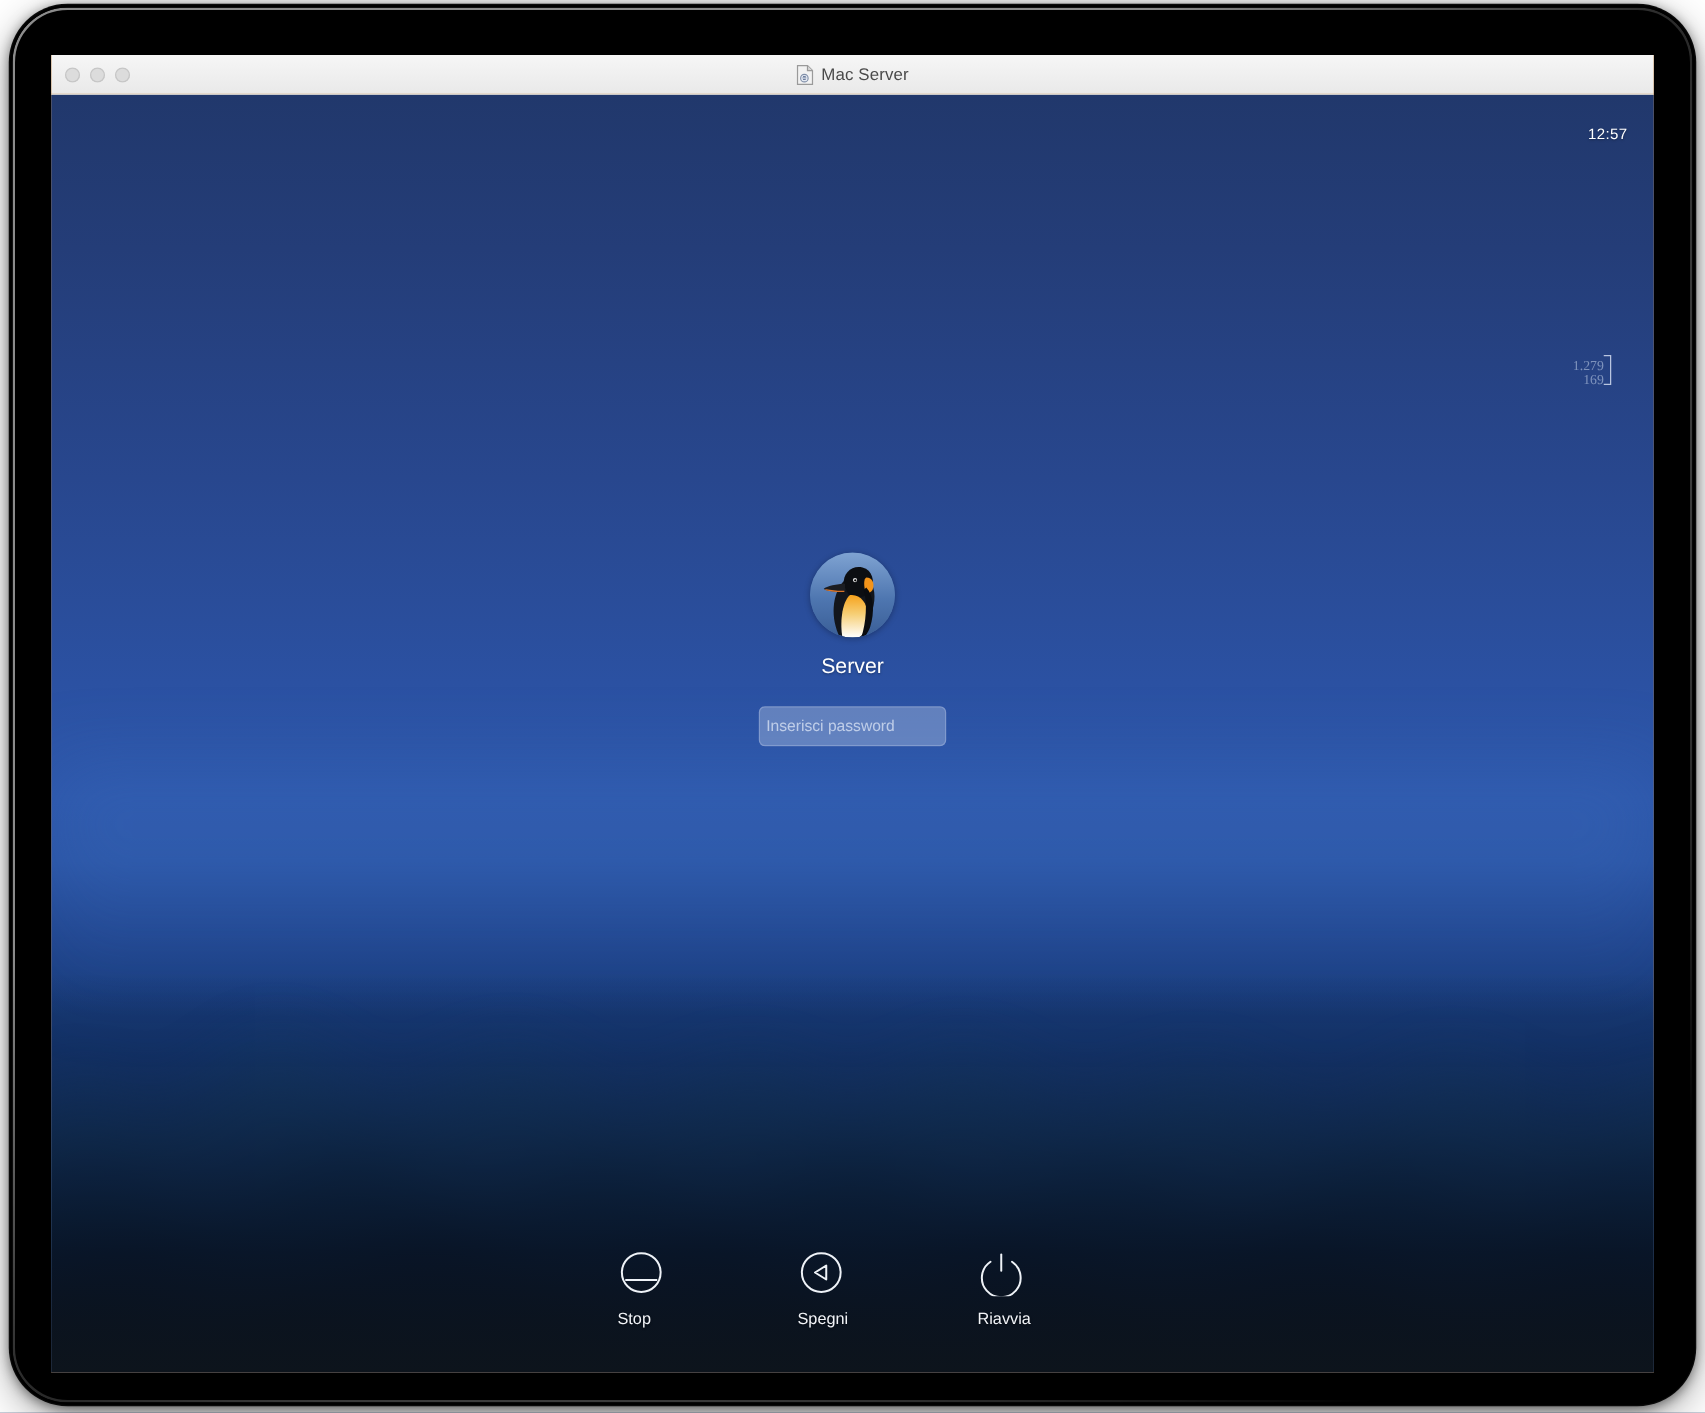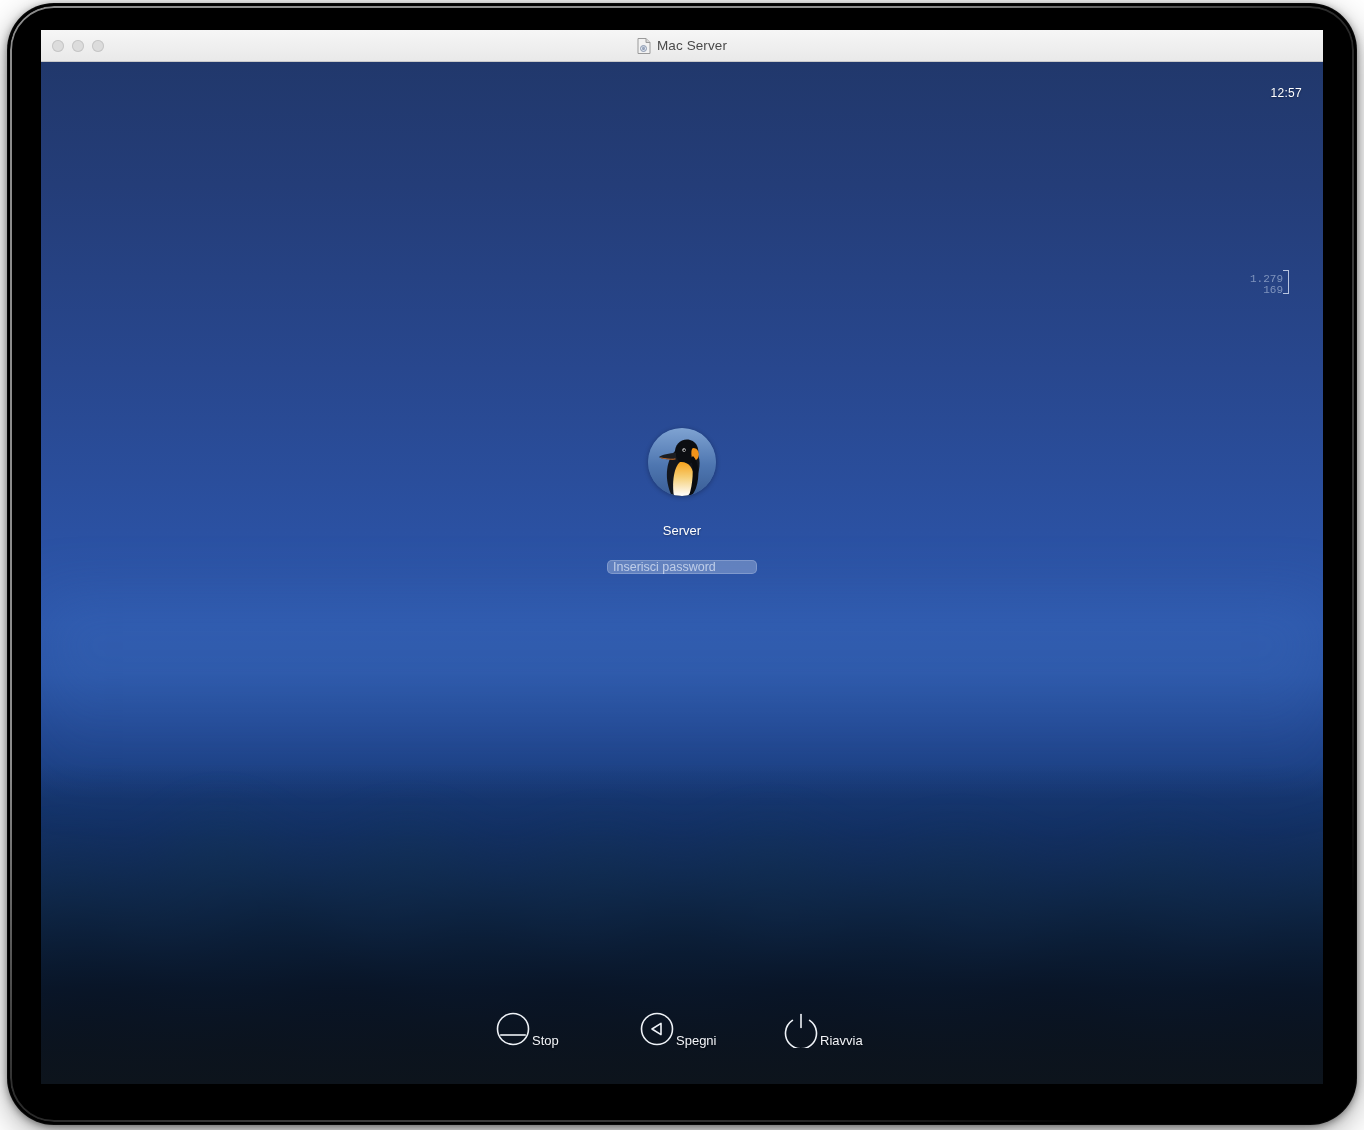--- a/index.html
+++ b/index.html
@@ -37,21 +37,21 @@
     border: 2px solid rgba(255,255,255,0.55);
     pointer-events: none;
     -webkit-mask-image: radial-gradient(120% 120% at 30% 30%, #000 0 40%, transparent 72%);
             mask-image: radial-gradient(120% 120% at 30% 30%, #000 0 40%, transparent 72%);
   }
 
   
   #window {
     position: absolute;
     left: 41px;
-    top: 30px;
+    top: 44px;
     width: 1282px;
     height: 1054px;
     background: #fdba74;
     overflow: hidden;
     box-shadow: 0 0 0 1px rgba(0,0,0,0.35);
   }
 
   
   #titlebar {
     position: relative;
@@ -180,21 +180,21 @@
   
   #artifact {
     position: absolute;
     right: 40px;
     top: 212px;
     width: 46px;
     text-align: right;
     font-size: 11px;
     line-height: 11px;
     color: rgba(190,205,230,0.58);
-    font-family: Liberation Mono, monospace;
+    font-family: Liberation Serif, serif;
   }
   #artifact-bracket {
     position: absolute;
     right: 34px;
     top: 208px;
     width: 5px;
     height: 22px;
     border: 1px solid rgba(235,242,255,0.75);
     border-left: none;
   }
@@ -212,29 +212,29 @@
     width: 68px;
     height: 68px;
     border-radius: 50%;
     overflow: hidden;
     box-shadow: 0 1px 5px rgba(0,0,0,0.3);
     position: relative;
     background: radial-gradient(circle at 50% 30%, #6c93c6 0%, #4d74ae 55%, #3b5f97 100%);
   }
   #avatar svg { display: block; }
   #username {
-    margin-top: 27px;
-    font-size: 13px;
+    margin-top: 13px;
+    font-size: 17px;
     color: #ffffff;
     text-shadow: 0 1px 2px rgba(0,0,0,0.35);
   }
   #password-field {
     margin-top: 22px;
     width: 150px;
-    height: 14px;
+    height: 32px;
     border-radius: 5px;
     background: rgba(225,234,248,0.30);
     box-shadow: inset 0 0 0 1px rgba(235,242,255,0.22);
     display: flex;
     align-items: center;
     padding: 0 4px;
     box-sizing: border-box;
   }
   #password-input {
     width: 100%;
@@ -254,22 +254,22 @@
     position: absolute;
     left: 0; right: 0;
     bottom: 36px;
     display: flex;
     justify-content: center;
     gap: 56px;
   }
   .session-btn {
     width: 88px;
     display: flex;
-    flex-direction: row;
-    align-items: flex-end;
+    flex-direction: column;
+    align-items: flex-start;
     cursor: default;
   }
   .session-icon {
     width: 38px;
     height: 38px;
     display: block;
   }
   .session-label {
     margin-top: 10px;
     font-size: 13px;

